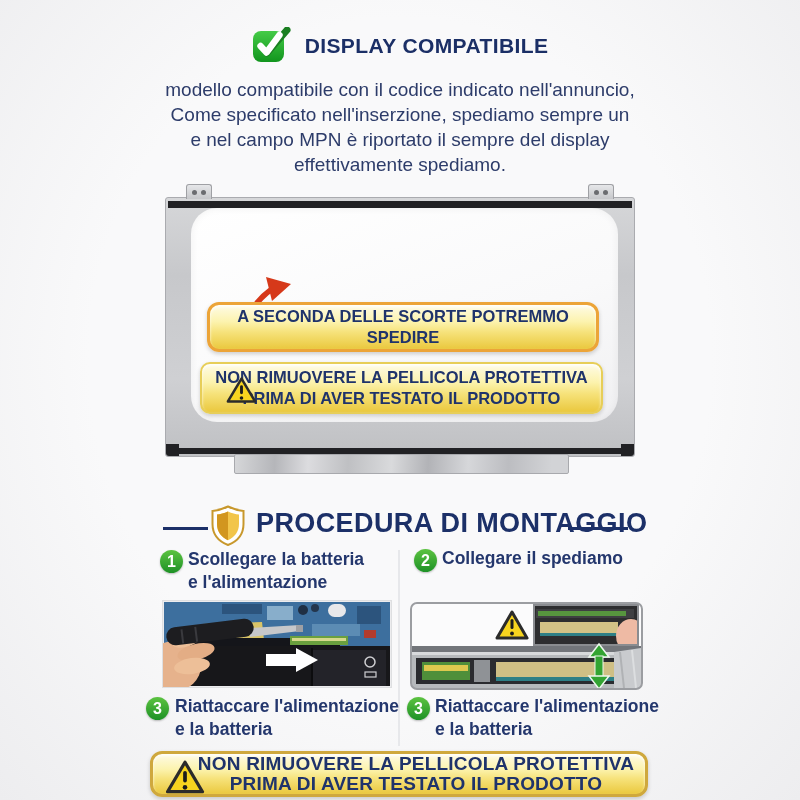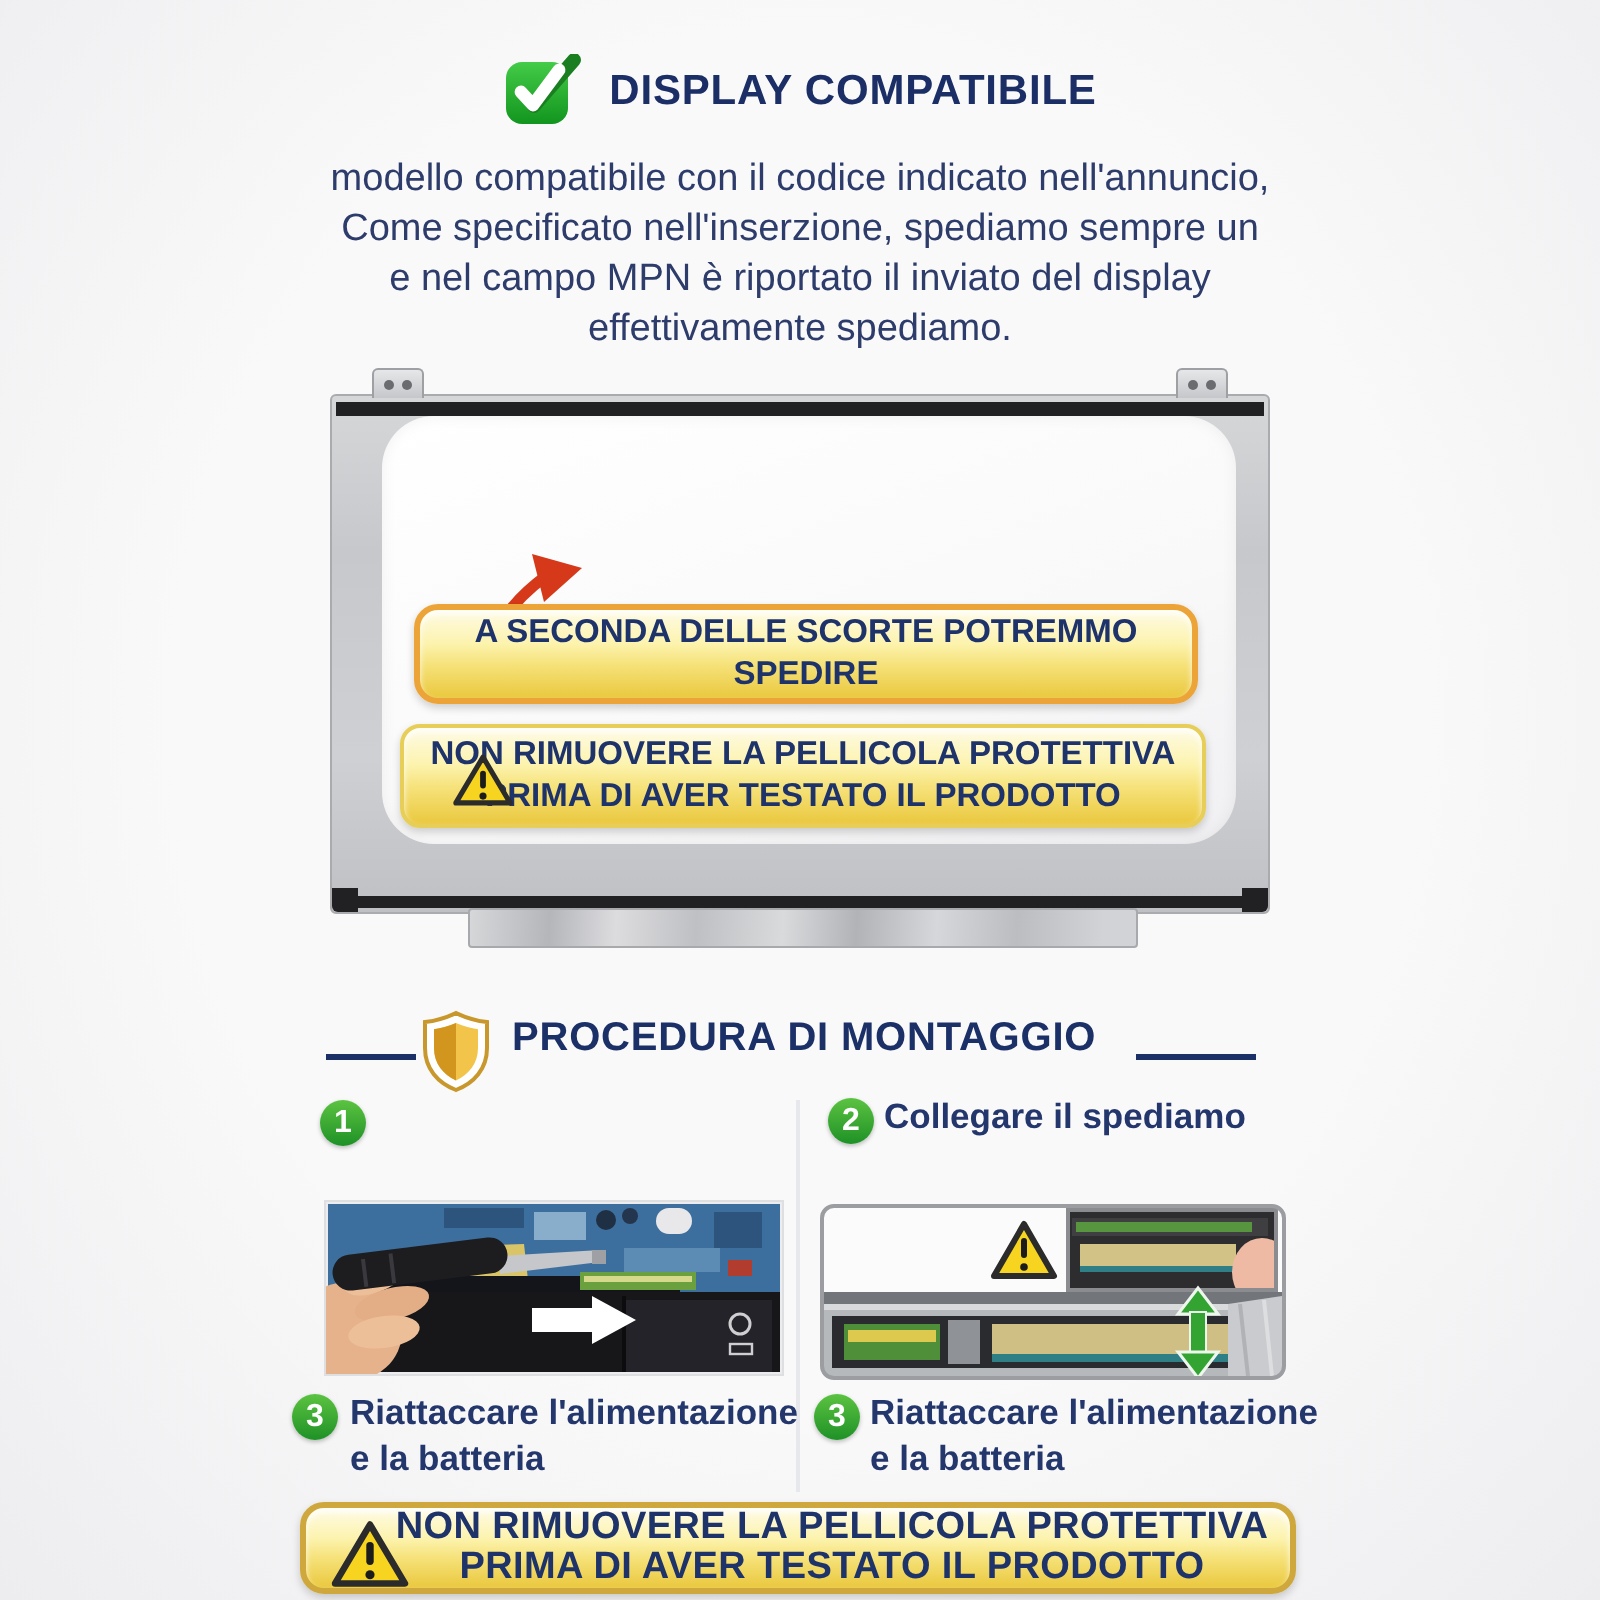--- a/index.html
+++ b/index.html
@@ -46,21 +46,21 @@
   .banner-film .bl{ font-size:16.5px; line-height:21px; }
   .banner-film .tri{ position:absolute; left:24px; top:12px; }
   .banner-footer{ left:150px; top:751px; width:498px; height:46px; border:3px solid #cfa83d;
     border-radius:12px; padding-left:34px; }
   .banner-footer .bl{ font-size:19px; line-height:20.5px; letter-spacing:.2px; }
   .banner-footer .tri{ position:absolute; left:12px; top:5px; }
   
   .proc-dash{ position:absolute; top:527px; height:3px; background:#1c3068; }
   .proc-dash.d-left{ left:163px; width:45px; } .proc-dash.d-right{ left:568px; width:60px; }
   .shield{ position:absolute; left:211px; top:505px; }
-  .proc-title{ position:absolute; left:256px; top:508px; font-size:20px; font-weight:bold;
+  .proc-title{ position:absolute; left:256px; top:508px; font-size:27px; font-weight:bold;
     color:#1c3068; letter-spacing:.4px; }
   
   .divider{ position:absolute; left:398px; top:550px; width:2px; height:196px; background:#e7e8eb; }
   .step-num{ position:absolute; width:23px; height:23px; border-radius:50%;
     background:linear-gradient(180deg,#5cc341 0%,#1e9126 100%);
     color:#fff; font-weight:bold; font-size:16px; display:flex; align-items:center; justify-content:center;
     box-shadow:0 1px 2px rgba(0,0,0,.25); }
   .step-text{ position:absolute; color:#24376d; font-size:17.5px; font-weight:bold; line-height:23px; }
   .photo{ position:absolute; }
 </style>
@@ -79,21 +79,21 @@
       </defs>
       <rect x="1" y="4" width="31" height="31" rx="8" fill="url(#gGreen)"></rect>
       <path d="M15 26 L35 3" stroke="#1b7f22" stroke-width="7" stroke-linecap="round" fill="none"></path>
       <path d="M8.5 19 L14.5 25.5 L27.5 8" stroke="#ffffff" stroke-width="6.4" stroke-linecap="round" stroke-linejoin="round" fill="none"></path>
     </svg>
     <div class="page-title">DISPLAY COMPATIBILE</div>
   </div>
   <div class="intro">
     <div>modello compatibile con il codice indicato nell'annuncio,</div>
     <div>Come specificato nell'inserzione, spediamo sempre un</div>
-    <div>e nel campo MPN è riportato il inviato del display</div>
+    <div>e nel campo MPN è riportato il sempre del display</div>
     <div>effettivamente spediamo.</div>
   </div>
 
   <div class="panel">
     <div class="bracket b-left">
         <span></span>
         <span></span>
       </div>
     <div class="bracket b-right">
         <span></span>
@@ -131,20 +131,24 @@
     <path d="M17 1.5 C22 4 27.5 5.5 32.5 6 V19 C32.5 29.5 26 36.5 17 40 C8 36.5 1.5 29.5 1.5 19 V6 C6.5 5.5 12 4 17 1.5 Z" fill="#ffffff" stroke="#c8982c" stroke-width="2"></path>
     <path d="M17 6.5 C21 8.2 24.5 9.2 28 9.6 V19 C28 26.8 23.5 32.2 17 35.2 C10.5 32.2 6 26.8 6 19 V9.6 C9.5 9.2 13 8.2 17 6.5 Z" fill="#f2c54a"></path>
     <path d="M17 6.5 C13 8.2 9.5 9.2 6 9.6 V19 C6 26.8 10.5 32.2 17 35.2 Z" fill="#d2961f"></path>
   </svg>
   <div class="proc-title">PROCEDURA DI MONTAGGIO</div>
   <div class="proc-dash d-right"></div>
 
   <div class="divider"></div>
 
   <div class="step-num" style="left:160px;top:550px">1</div>
+  <div class="step-text" style="left:188px;top:548px">
+    <div>Scollegare la batteria</div>
+    <div>e l'alimentazione</div>
+  </div>
 
   <div class="step-num" style="left:414px;top:549px">2</div>
   <div class="step-text" style="left:442px;top:547px">
     <div>Collegare il spediamo</div>
   </div>
 
   <svg class="photo" style="left:162px;top:600px" width="230" height="88" viewBox="0 0 230 88">
     <rect width="230" height="88" fill="#ececee"></rect>
     <rect x="2" y="2" width="226" height="44" fill="#3d6f9e"></rect>
     <rect x="60" y="4" width="40" height="10" fill="#2c547d"></rect>

